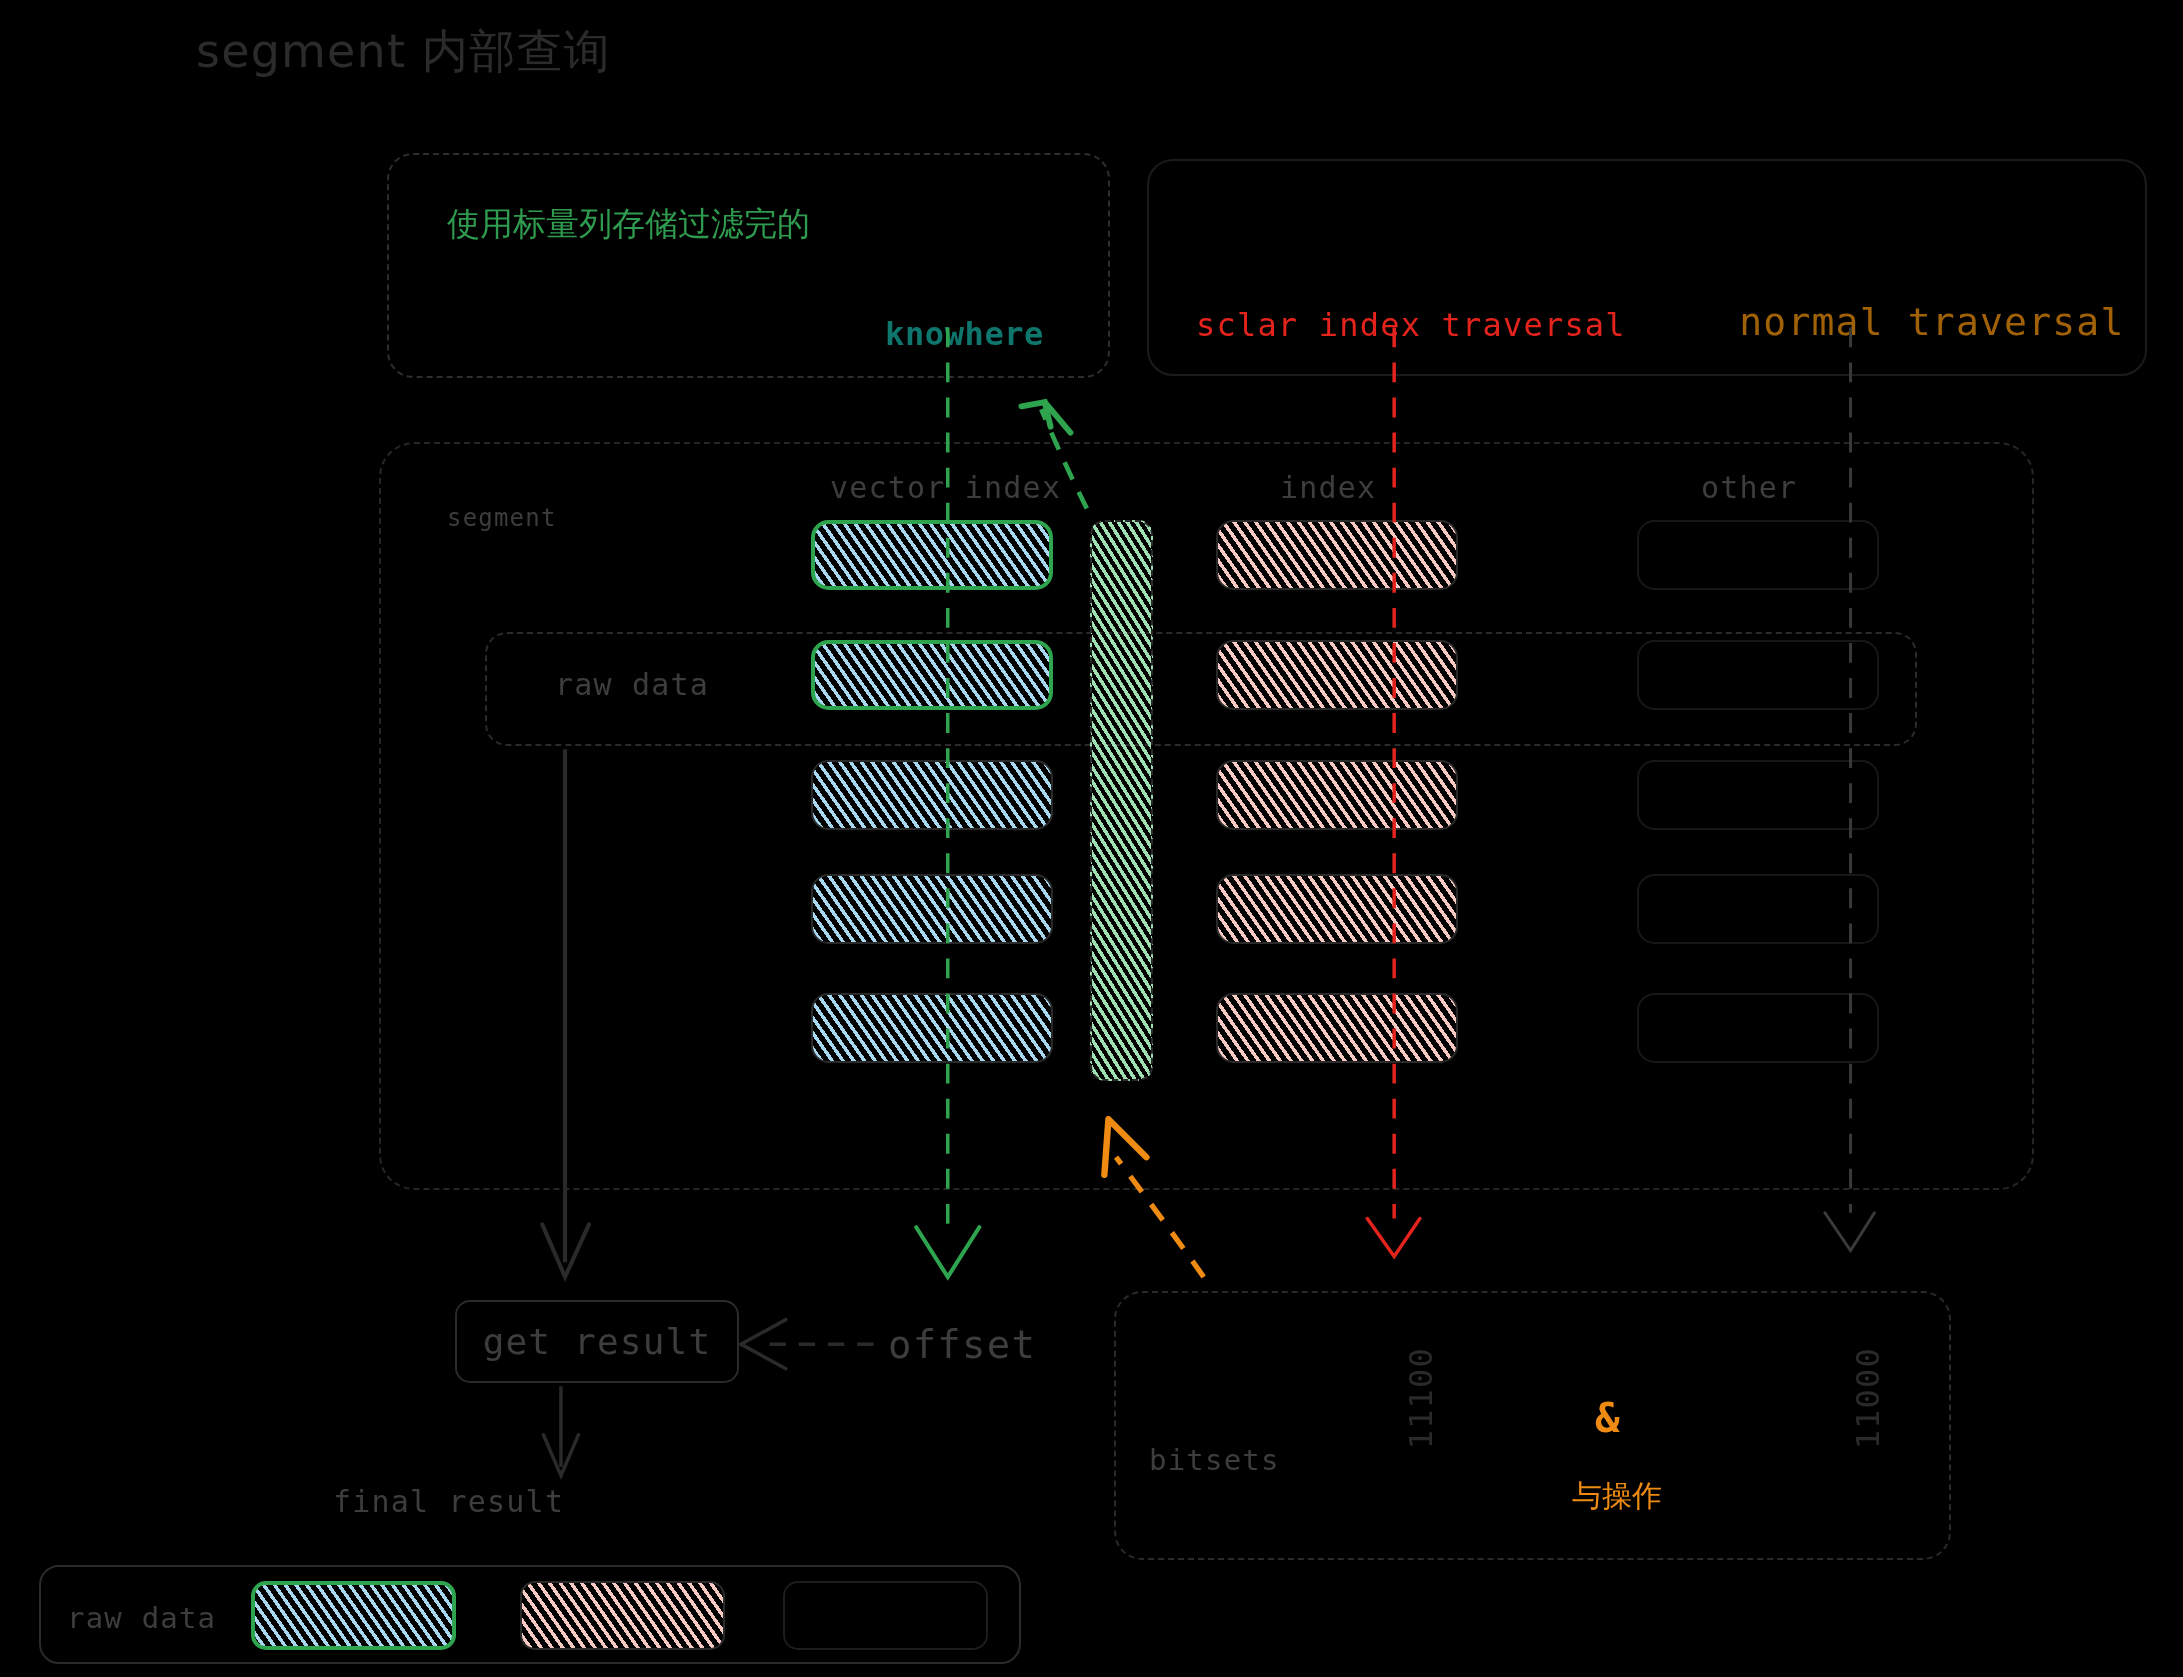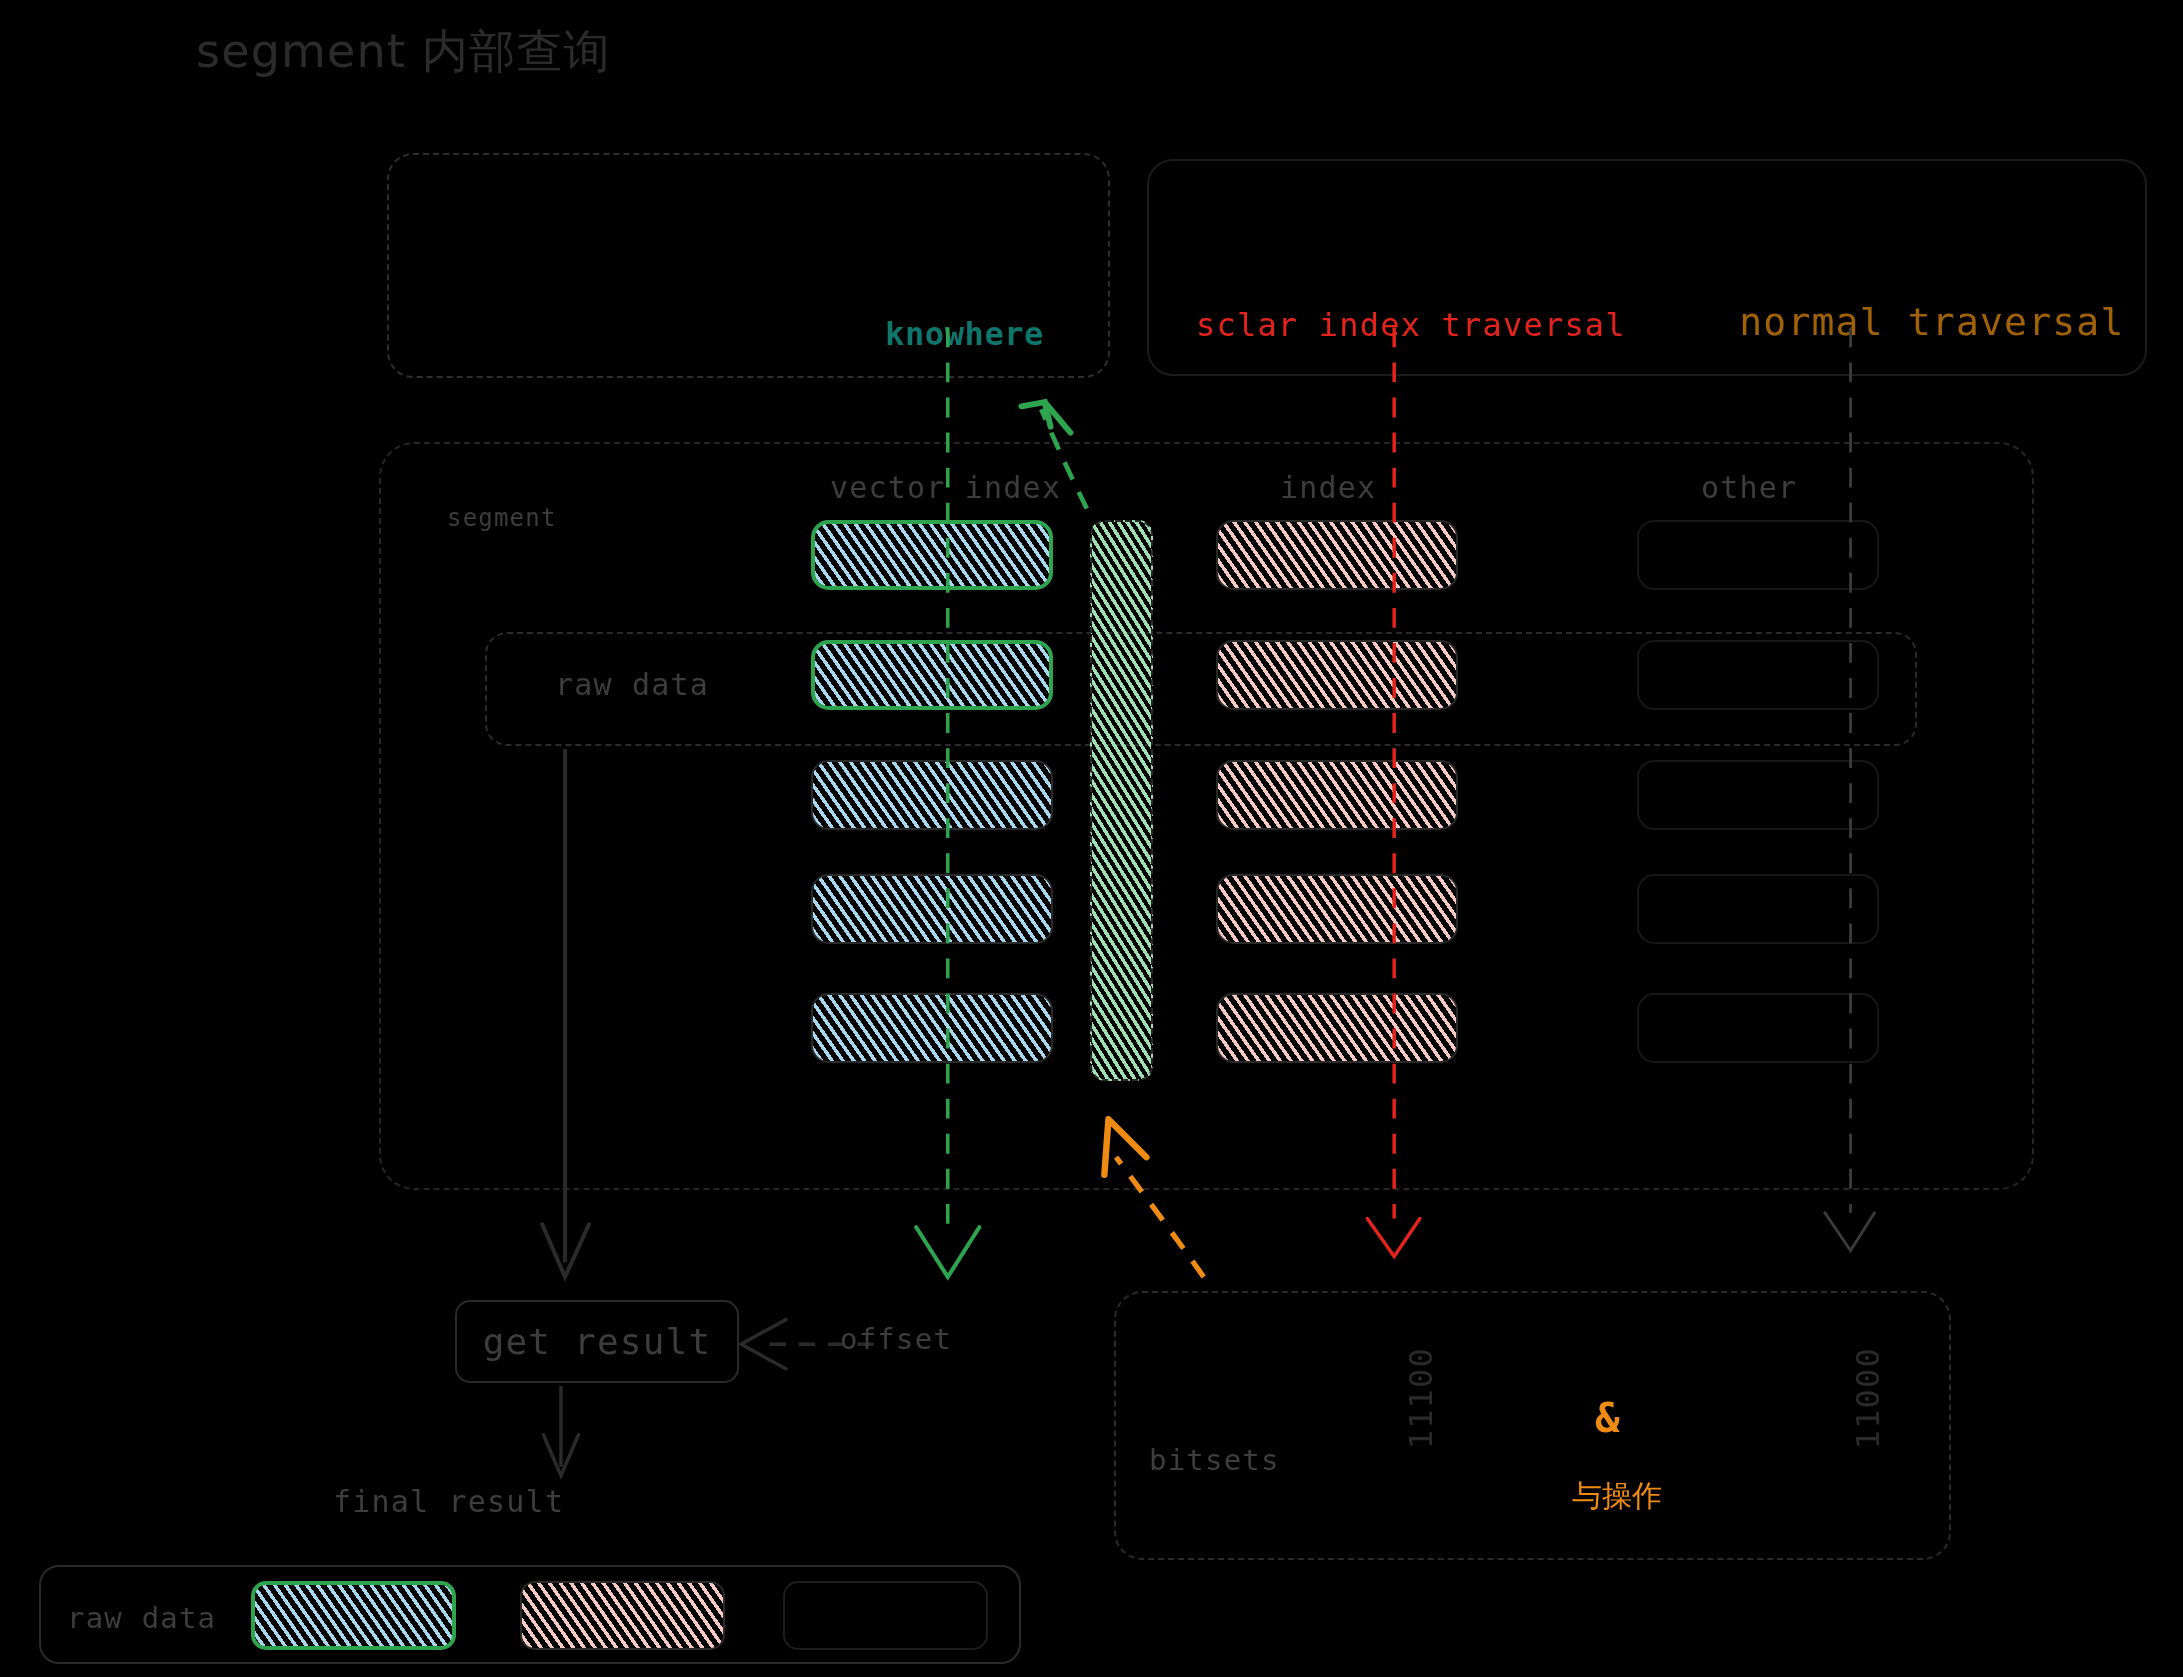--- a/index.html
+++ b/index.html
@@ -45,21 +45,21 @@
   .cell.oth{width:242px;height:70px;left:1637px;
       border:2.9px solid #171717;background:transparent;}
   #bitset-col{position:absolute;left:1090px;top:520px;width:63px;height:561px;
       border:2.3px dashed #2a2a2a;border-radius:15px;box-sizing:border-box;
       background:repeating-linear-gradient(58deg,rgba(0,0,0,0) 0 4.1px,#9fe0b2 4.1px 7.6px);}
   
   #get-result{left:455px;top:1300px;width:284px;height:83px;
       border:2.9px solid #2a2a2a;border-radius:15px;box-sizing:border-box;
       display:flex;align-items:center;justify-content:center;
       font-size:36px;color:#3d3d3d;letter-spacing:1.2px;}
-  #offset-lbl{left:840px;top:1322px;font-size:29px;color:#3d3d3d;letter-spacing:1.2px;}
+  #offset-lbl{left:888px;top:1322px;font-size:39px;color:#3d3d3d;letter-spacing:1.2px;}
   #final-result{left:333px;top:1484px;font-size:30px;color:#3d3d3d;letter-spacing:1.2px;}
   
   #bitsets-box{left:1114px;top:1291px;width:837px;height:269px;
       border:2.3px dashed #2a2a2a;border-radius:28px;box-sizing:border-box;}
   #bitsets-label{left:1149px;top:1443px;font-size:29px;color:#3d3d3d;letter-spacing:1.2px;}
   .bitcol{position:absolute;font-size:32px;color:#2a2a2a;letter-spacing:1.2px;
       writing-mode:vertical-rl;transform:rotate(180deg);line-height:1.35;}
   #amp{left:1595px;top:1394px;font-size:41px;color:#ef8b12;font-weight:bold;}
   #andop{left:1572px;top:1476px;font-size:30px;color:#ef8b12;
       font-family:"DejaVu Sans",sans-serif;}
@@ -77,20 +77,21 @@
   svg.overlay{position:absolute;left:0;top:0;width:2183px;height:1678px;
       pointer-events:none;}
 </style>
 </head>
 <body>
 
 <div class="abs" id="title">segment 内部查询</div>
 
 <div class="abs note" id="green-note">
   <div class="t1">
+    <div>使用标量列存储过滤完的</div>
   </div>
   <div class="lbl">knowhere</div>
 </div>
 
 <div class="abs note" id="gray-note">
   <div class="red">sclar index traversal</div>
   <div class="norm">normal traversal</div>
 </div>
 
 <div class="abs" id="segment-box"></div>

